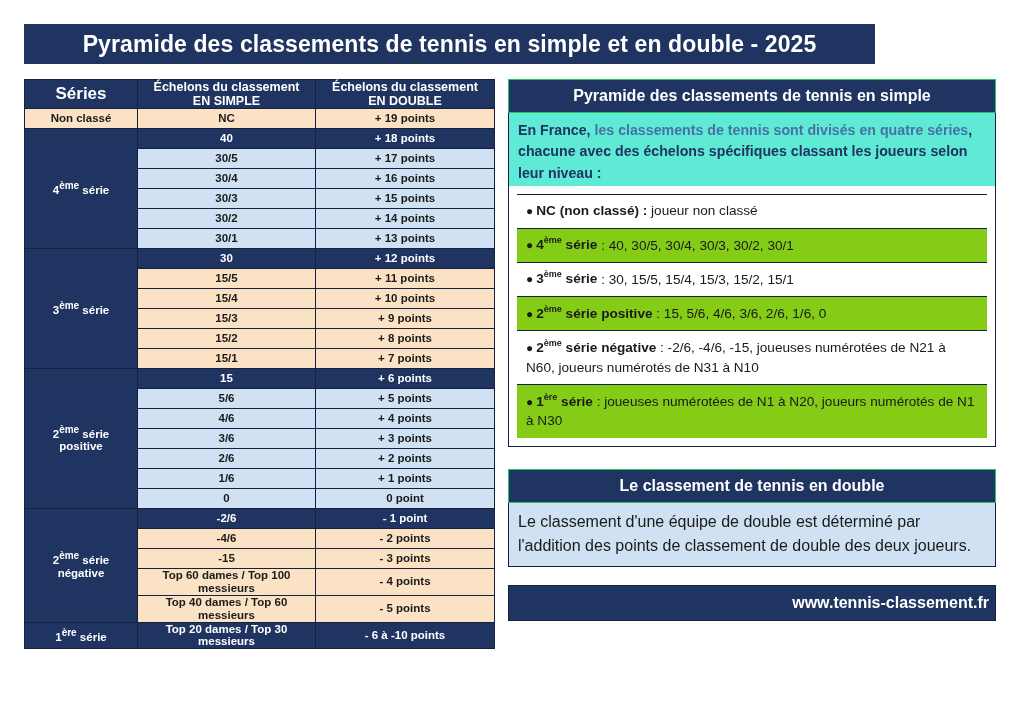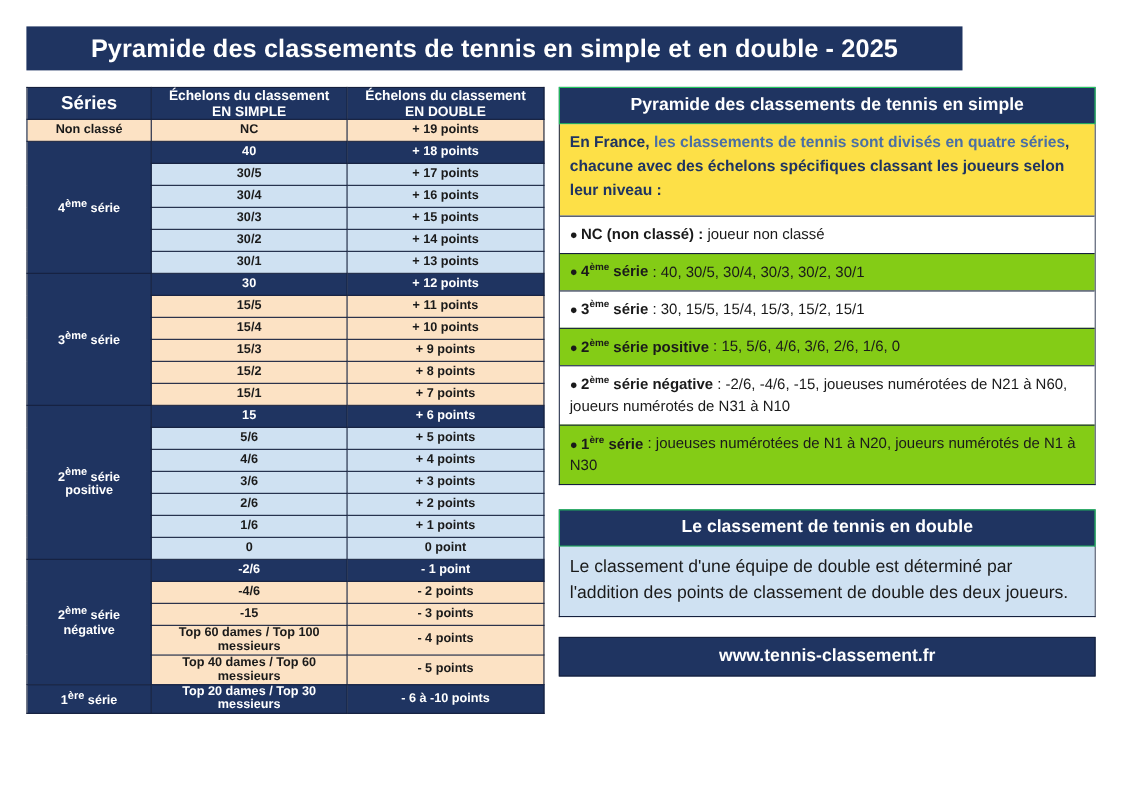--- a/index.html
+++ b/index.html
@@ -111,30 +111,30 @@
     padding: 7px 6px;
     border: 1px solid #22c55e;
     box-sizing: border-box;
   }
   .panel-box {
     border: 1px solid #15203d;
     border-top: none;
     box-sizing: border-box;
   }
   .intro {
-    background: #fde047;
+    background: #5eead4;
     color: #1f3461;
     font-size: 14.2px;
     font-weight: bold;
     line-height: 1.5;
-    padding: 7px 9px 12px 9px;
+    padding: 7px 9px 2px 9px;
   }
   .intro .accent { color: #4a6fa5; }
 
-  ul.bullets { list-style: none; margin: 0; padding: 0; }
+  ul.bullets { list-style: none; margin: 8px; padding: 0; }
   ul.bullets li {
     border-top: 1px solid #15203d;
     padding: 6px 9px 7px 9px;
     font-size: 13.6px;
     line-height: 1.45;
     color: #1a1a1a;
   }
   ul.bullets li.white { background: #ffffff; }
   ul.bullets li.peach { background: #84cc16; }
   ul.bullets li .dot { font-size: 12px; margin-right: 3px; }
@@ -150,21 +150,21 @@
     font-size: 16px;
     line-height: 1.5;
     padding: 7px 9px 8px 9px;
   }
 
   .url-bar {
     background: #1f3461;
     color: #ffffff;
     font-size: 16px;
     font-weight: bold;
-    text-align: center;
+    text-align: right;
     padding: 8px 6px;
     border: 1px solid #15203d;
     box-sizing: border-box;
   }
 </style>
 </head>
 <body>
 
 <div class="page">
 

